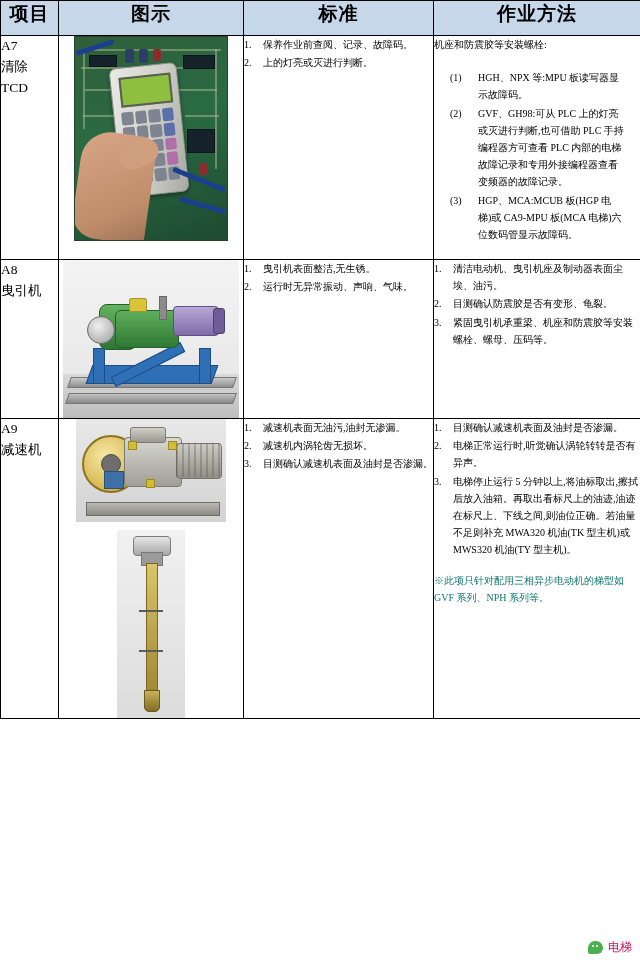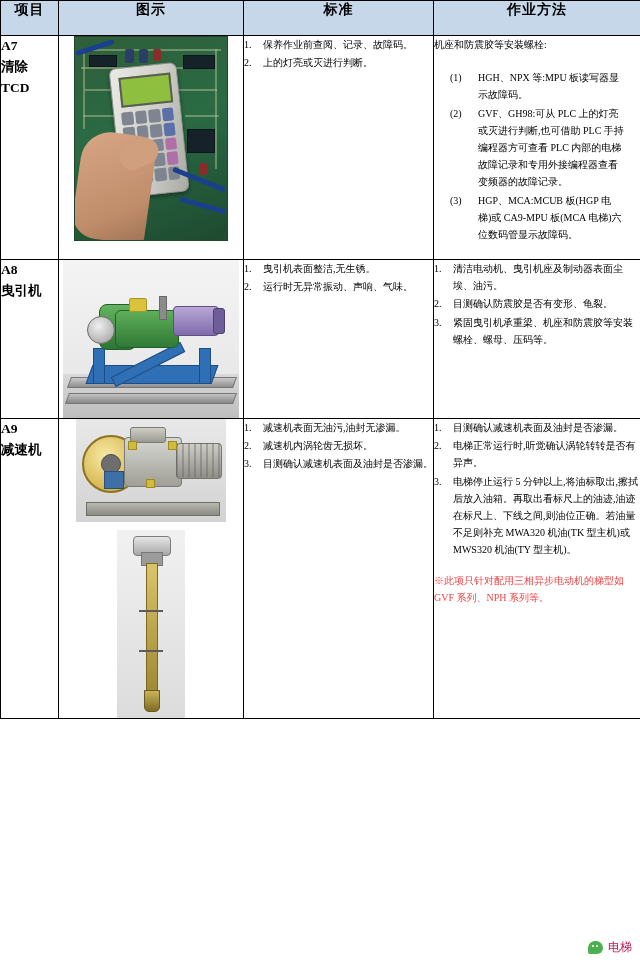--- a/index.html
+++ b/index.html
@@ -22,36 +22,36 @@
   }
   table.maint th, table.maint td {
     border: 1px solid #000;
     vertical-align: top;
     padding: 0;
   }
   thead th {
     background: #c7d7ea;
     text-align: center;
     font-weight: bold;
-    font-size: 14px;
+    font-size: 19px;
     height: 34px;
     vertical-align: middle;
     letter-spacing: 1px;
     margin-left: 28px;
   }
   col.c-item { width: 58px; }
   col.c-fig  { width: 185px; }
   col.c-std  { width: 190px; }
   col.c-met  { width: 207px; }
 
   td.item {
     font-size: 13.5px;
     line-height: 1.55;
     padding: 6px 4px 0 5px;
-    font-weight: bold;
+    font-weight: normal;
   }
   td.item .code { display: block; }
   td.fig {
     text-align: center;
     padding: 7px 2px 7px 2px;
   }
   td.std, td.met {
     font-size: 10px;
     line-height: 1.72;
     padding: 7px 7px 7px 8px;
@@ -89,21 +89,21 @@
     margin-bottom: 1px;
   }
   ol.paren > li:before {
     counter-increment: pl;
     content: "(" counter(pl) ")";
     position: absolute;
     left: 0;
     top: 0;
   }
   .note-red {
-    color: #ef4444;
+    color: #0f766e;
     margin-top: 13px;
   }
 
   
   .fig-box {
     position: relative;
     margin: 0 auto;
     overflow: hidden;
   }
 

